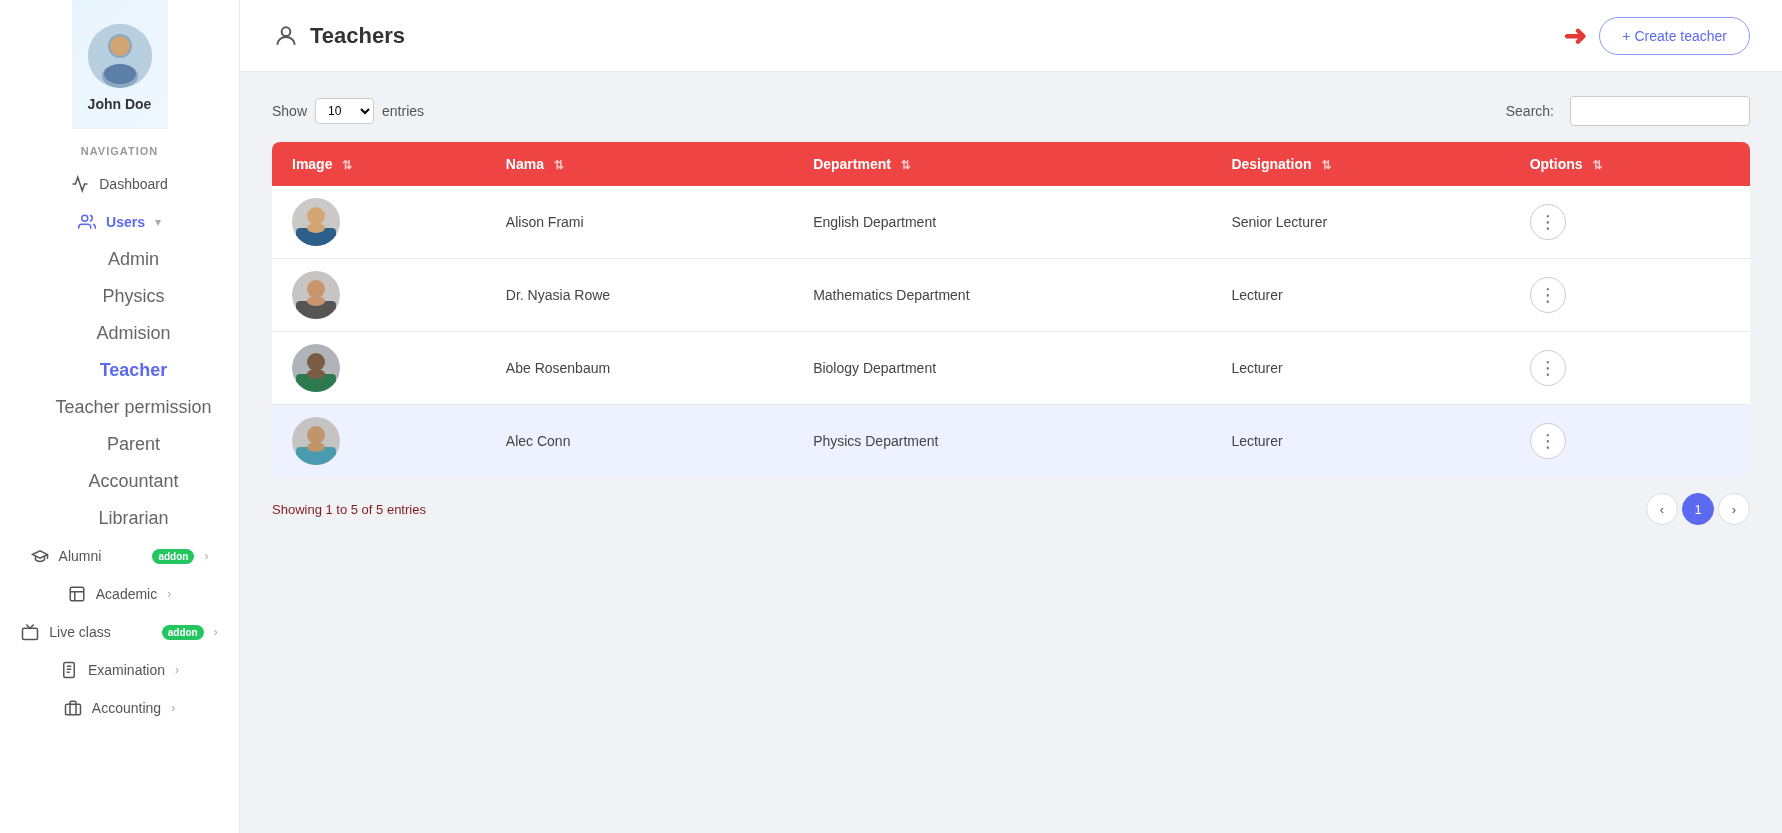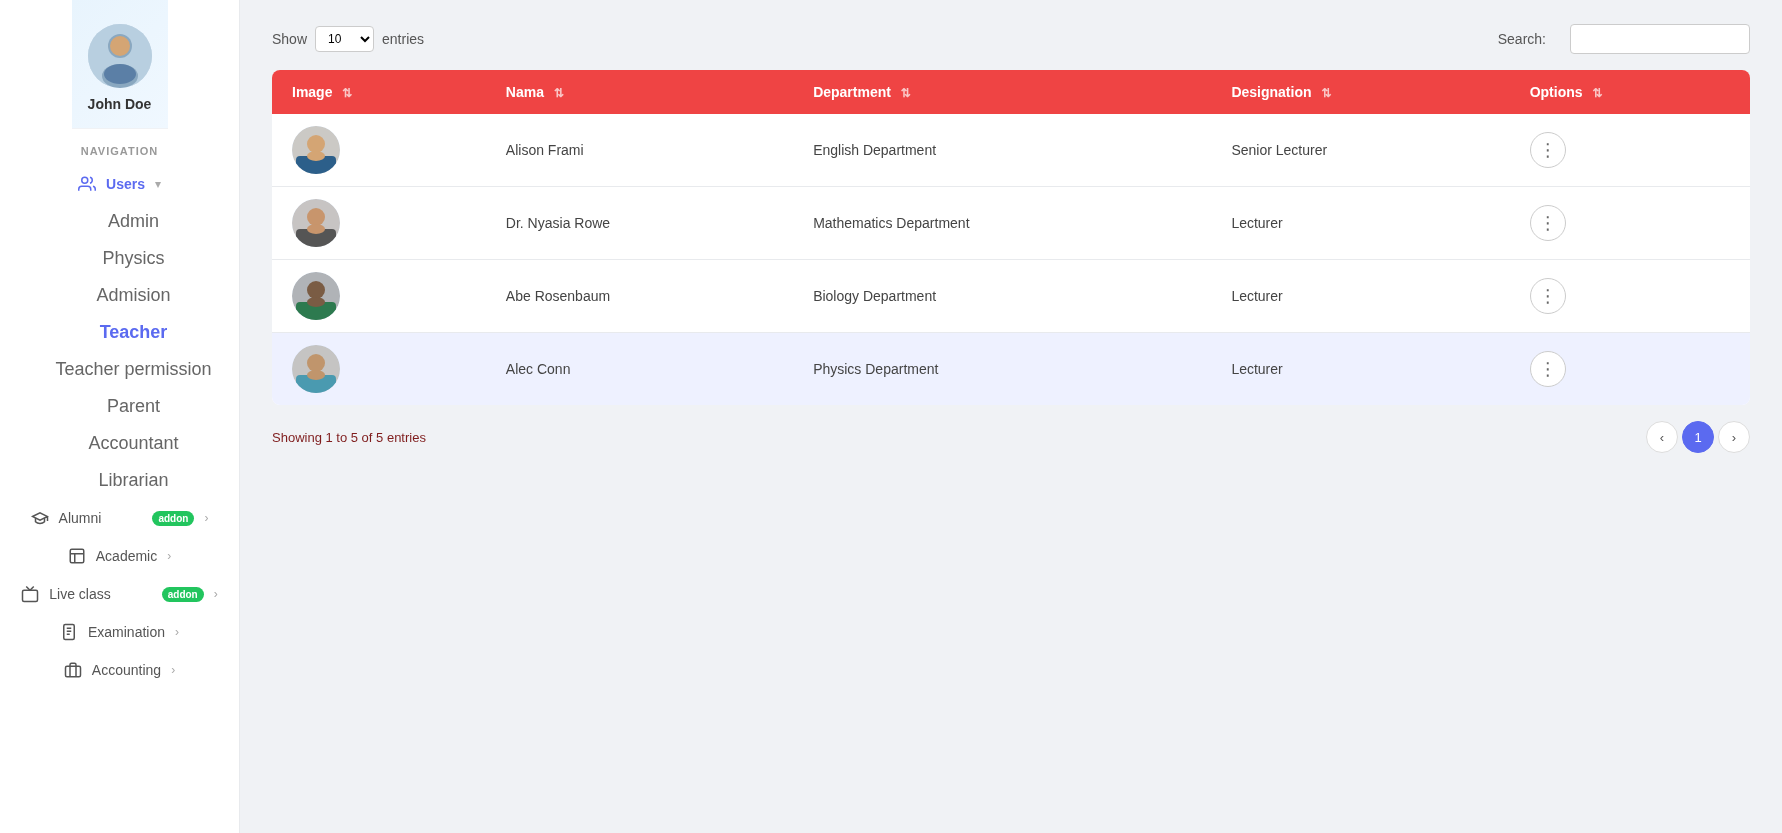--- a/index.html
+++ b/index.html
@@ -163,21 +163,21 @@
     .show-entries select {
       border: 1px solid #ccc;
       border-radius: 4px;
       padding: 4px 8px;
       font-size: 12px;
       background: #fff;
     }
     .search-area {
       display: flex;
       align-items: center;
-      gap: 24px;
+      gap: 16px;
     }
     .search-label { font-size: 14px; color: #555; }
     .search-input {
       border: 1px solid #ccc;
       border-radius: 4px;
       padding: 6px 12px;
       font-size: 14px;
       width: 180px;
     }
 
@@ -286,20 +286,28 @@
         <ellipse cx="32" cy="52" rx="18" ry="12" fill="#8aa8c0"></ellipse>
         <circle cx="32" cy="22" r="10" fill="#d4a574"></circle>
         <ellipse cx="32" cy="50" rx="16" ry="10" fill="#5b7fa6"></ellipse>
       </svg>
     </div>
     <span class="user-name">John Doe</span>
   </div>
 
   <div class="nav-section-label">NAVIGATION</div>
 
+  <div class="nav-item">
+    <span class="nav-icon">
+      <svg width="18" height="18" viewBox="0 0 24 24" fill="none" stroke="currentColor" stroke-width="2">
+        <polyline points="22 12 18 12 15 21 9 3 6 12 2 12"></polyline>
+      </svg>
+    </span>
+    <span>Dashboard</span>
+  </div>
 
   <div class="nav-item">
     <span class="nav-icon">
       <svg width="18" height="18" viewBox="0 0 24 24" fill="none" stroke="#5b6af0" stroke-width="2">
         <path d="M17 21v-2a4 4 0 0 0-4-4H5a4 4 0 0 0-4 4v2"></path>
         <circle cx="9" cy="7" r="4"></circle>
         <path d="M23 21v-2a4 4 0 0 0-3-3.87"></path>
         <path d="M16 3.13a4 4 0 0 1 0 7.75"></path>
       </svg>
     </span>
@@ -369,20 +377,35 @@
         <path d="M16 21V5a2 2 0 0 0-2-2h-4a2 2 0 0 0-2 2v16"></path>
       </svg>
     </span>
     <span>Accounting</span>
     <span class="chevron">›</span>
   </div>
 </aside>
 
 <div class="main">
 
+  <div class="top-bar">
+    <div class="page-title-area">
+      <span class="page-title-icon">
+        <svg width="26" height="26" viewBox="0 0 24 24" fill="none" stroke="#555" stroke-width="1.8">
+          <circle cx="12" cy="8" r="4"></circle>
+          <path d="M4 20c0-4 3.6-7 8-7s8 3 8 7"></path>
+        </svg>
+      </span>
+      <h1 class="page-title">Teachers</h1>
+    </div>
+    <div class="arrow-container">
+      <span class="red-arrow">➜</span>
+      <button class="create-btn">+ Create teacher</button>
+    </div>
+  </div>
 
   <div class="content-area">
 
     <div class="table-controls">
       <div class="show-entries">
         <span>Show</span>
         <select>
           <option>10</option>
           <option>25</option>
           <option>50</option>

